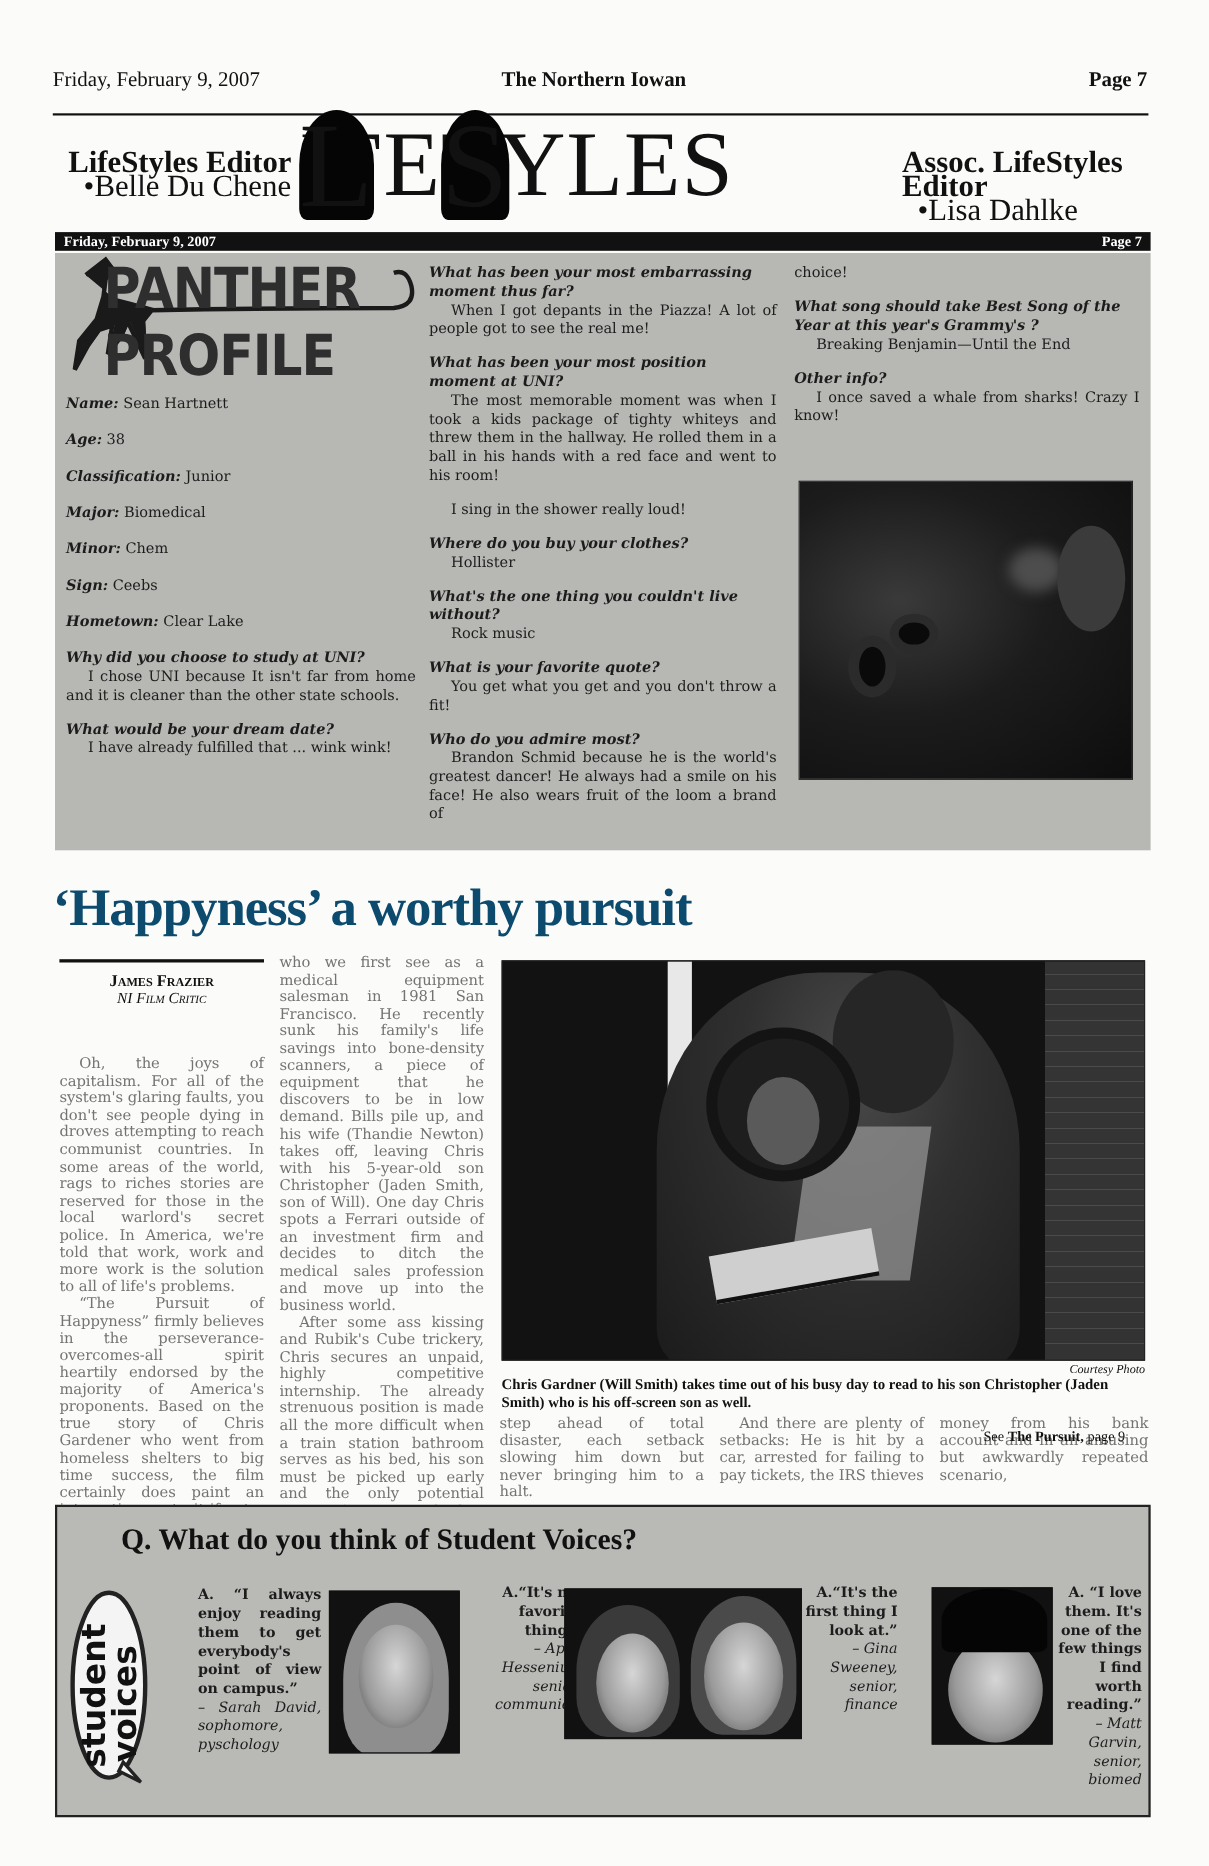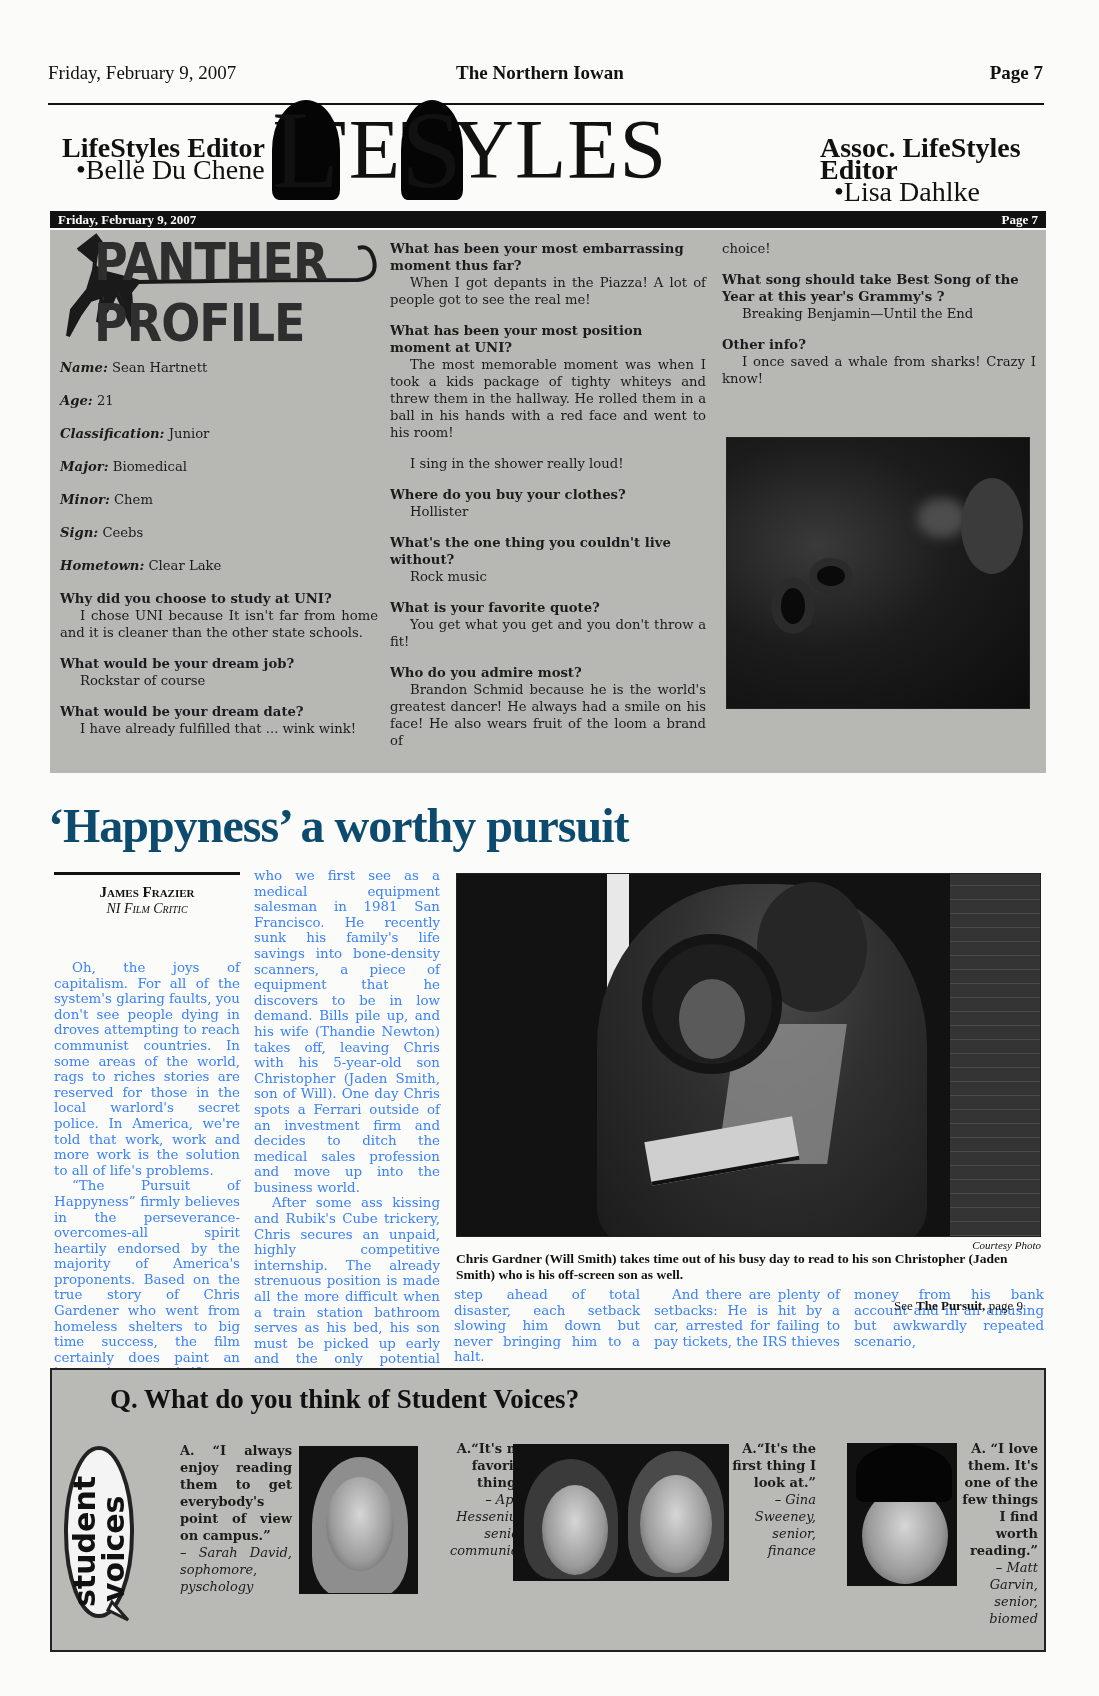--- a/index.html
+++ b/index.html
@@ -24,21 +24,21 @@
   .mast-title .cap { font-size: 110px; }
 
   
   .pp-bar { left: 50px; top: 211px; width: 996px; height: 17px; background: #111; color: #fff; font-family: "Liberation Serif", serif; font-weight: bold; font-size: 13px; line-height: 17px; padding: 0 8px; display: flex; justify-content: space-between; }
   .pp-box { left: 50px; top: 230px; width: 996px; height: 543px; background: #b7b7b4; }
   .pp-logo { left: 58px; top: 230px; width: 330px; height: 110px; }
   .pp-logo-text { position: absolute; left: 36px; top: 2px; font-family: "DejaVu Sans", sans-serif; font-weight: bold; font-size: 46px; letter-spacing: -1px; color: #2e2e2e; transform: scaleY(1.12); transform-origin: top left; }
   .pp-logo svg { position: absolute; left: 0; top: 0; }
 
   .pp-col { font-size: 13.2px; line-height: 17px; color: #1c1c1c; }
-  .pp-col .q { font-weight: bold; display: block; }
+  .pp-col .q { font-weight: bold; font-style: italic; display: block; }
   .pp-col .a { display: block; text-indent: 20px; text-align: justify; }
   .pp-col .blk { margin-bottom: 14px; }
   .pp-field { display: block; margin-bottom: 16px; }
   .pp-field .k { font-weight: bold; font-style: italic; }
   .pp-left { left: 60px; top: 359px; width: 318px; }
   .pp-left-qa { left: 60px; top: 590px; width: 318px; }
   .pp-mid { left: 390px; top: 240px; width: 316px; }
   .pp-right { left: 722px; top: 240px; width: 314px; }
   .pp-photo { left: 726px; top: 437px; width: 304px; height: 272px; border: 1px solid #222; overflow: hidden;
     background: radial-gradient(ellipse at 30% 40%, #3a3a3a 0%, #1c1c1c 45%, #0d0d0d 100%); }
@@ -48,21 +48,21 @@
   .pp-photo .shine { position: absolute; left: 190px; top: 60px; width: 50px; height: 40px; border-radius: 50%; background: #4d4d4d; filter: blur(6px); }
 
   
   .headline { left: 48px; top: 786px; font-family: "Liberation Serif", serif; font-weight: bold; font-size: 48px; line-height: 80px; letter-spacing: -1px; color: #0c4a6e; }
 
   
   .byline-rule { left: 54px; top: 872px; width: 186px; height: 3px; background: #111; }
   .byline { left: 54px; top: 884px; width: 186px; text-align: center; font-family: "Liberation Serif", serif; }
   .byline .author { font-weight: bold; font-size: 15px; font-variant: small-caps; display: block; }
   .byline .title { font-style: italic; font-size: 14px; font-variant: small-caps; display: block; }
-  .col { font-size: 13.4px; line-height: 15.6px; text-align: justify; color: #3b82f6; }
+  .col { font-size: 13.4px; line-height: 15.6px; text-align: justify; color: #737373; }
   .col p { text-indent: 18px; }
   .col p.noind { text-indent: 0; }
   .col1 { left: 54px; top: 960px; width: 186px; }
   .col2 { left: 254px; top: 868px; width: 186px; }
   .col3 { left: 454px; top: 1287px; width: 186px; }
   .col4 { left: 654px; top: 1287px; width: 186px; }
   .col5 { left: 854px; top: 1287px; width: 190px; }
   .see-more { left: 894px; top: 1298px; font-family: "Liberation Serif", serif; font-size: 13px; }
   .see-more b { font-weight: bold; }
 
@@ -124,36 +124,32 @@
 <div class="abs pp-logo">
   <svg width="330" height="110" viewBox="0 0 330 110">
     <path d="M20 20 L38 6 L44 14 L38 24 L36 40 L30 60 L14 80 L10 106 L22 84 L32 70 L44 66 L40 92 L52 76 L58 62 L74 96 L72 62 L80 52 Q200 50 300 50 Q320 48 316 30 Q312 14 300 18" fill="none" stroke="#1a1a1a" stroke-width="4"></path>
     <path d="M20 20 L38 6 L44 14 L38 26 L36 42 L30 62 L14 82 L10 106 L24 84 L34 70 L46 66 L40 94 L54 76 L60 62 L76 98 L74 62 L82 50 L60 44 L44 40 Z" fill="#1a1a1a"></path>
   </svg>
   <div class="pp-logo-text">PANTHER PROFILE</div>
 </div>
 
 <div class="abs pp-col pp-left">
   <div class="pp-field"><span class="k">Name:</span> <span>Sean Hartnett</span></div>
-  <div class="pp-field"><span class="k">Age:</span> <span>21</span></div>
+  <div class="pp-field"><span class="k">Age:</span> <span>38</span></div>
   <div class="pp-field"><span class="k">Classification:</span> <span>Junior</span></div>
   <div class="pp-field"><span class="k">Major:</span> <span>Biomedical</span></div>
   <div class="pp-field"><span class="k">Minor:</span> <span>Chem</span></div>
   <div class="pp-field"><span class="k">Sign:</span> <span>Ceebs</span></div>
   <div class="pp-field"><span class="k">Hometown:</span> <span>Clear Lake</span></div>
 </div>
 
 <div class="abs pp-col pp-left-qa">
   <div class="blk">
       <span class="q">Why did you choose to study at UNI?</span>
       <span class="a">I chose UNI because It isn't far from home and it is cleaner than the other state schools.</span>
-    </div>
-  <div class="blk">
-      <span class="q">What would be your dream job?</span>
-      <span class="a">Rockstar of course</span>
     </div>
   <div class="blk">
       <span class="q">What would be your dream date?</span>
       <span class="a">I have already fulfilled that ... wink wink!</span>
     </div>
 </div>
 
 <div class="abs pp-col pp-mid">
   <div class="blk">
       <span class="q">What has been your most embarrassing moment thus far?</span>

